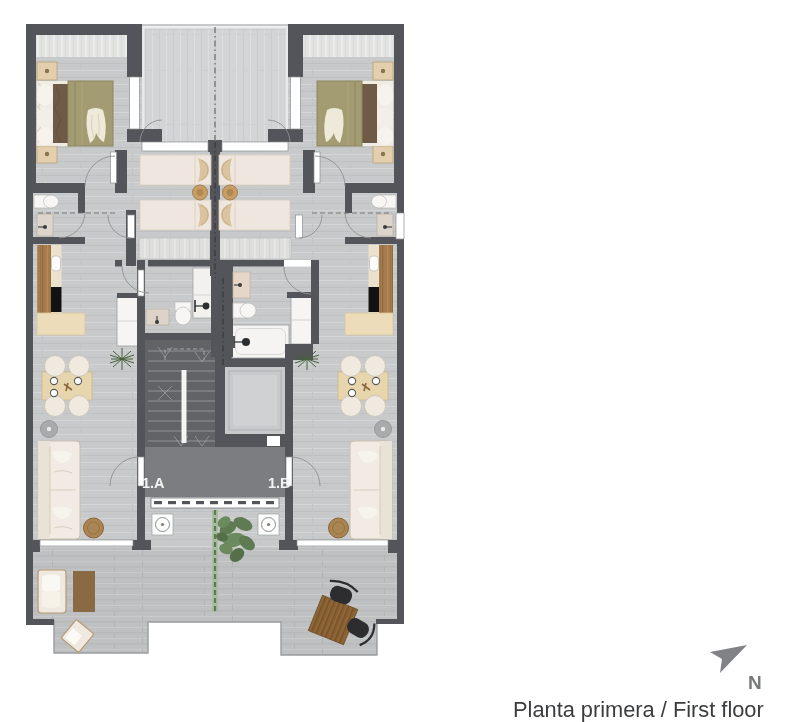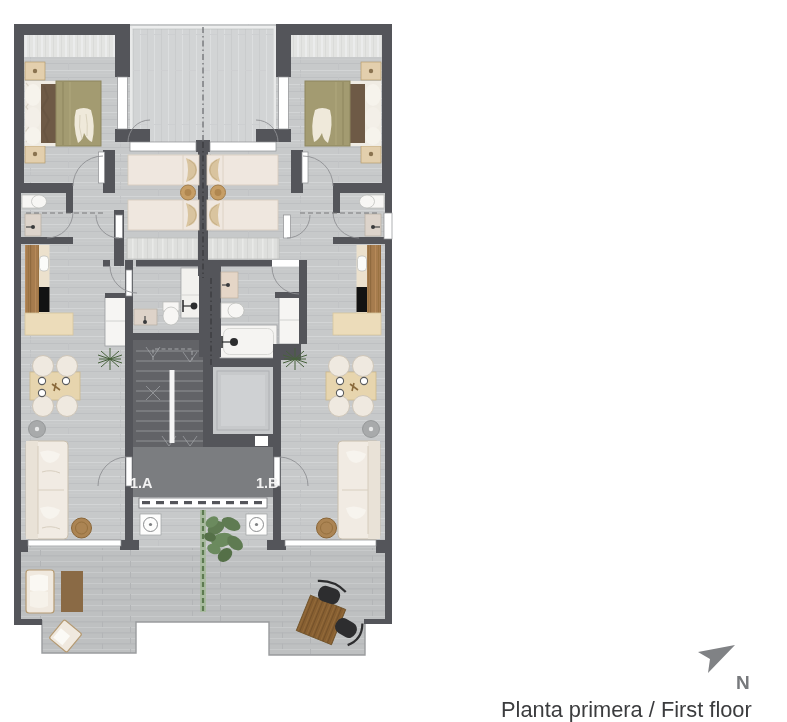--- a/index.html
+++ b/index.html
@@ -1,16 +1,16 @@
 <!DOCTYPE html>
 <html><head>
 <meta charset="utf-8">
 <style>
   html,body{margin:0;padding:0;background:#ffffff;}
-  .page{width:721px;height:722px;position:relative;font-family:"Liberation Sans",sans-serif;}
+  .page{width:721px;height:722px;position:relative;font-family:"Liberation Sans",sans-serif;margin-left:12px;}
 </style>
 </head>
 <body>
 <div class="page">
 <svg width="787" height="722" viewBox="0 0 787 722">
 <defs>
   <pattern id="fh" width="90" height="14" patternUnits="userSpaceOnUse">
     <rect width="90" height="14" fill="#c7c9ca"></rect>
     <rect y="0" width="90" height="1" fill="#d3d5d6"></rect>
     <rect y="7" width="90" height="0.8" fill="#bcbec0"></rect>

